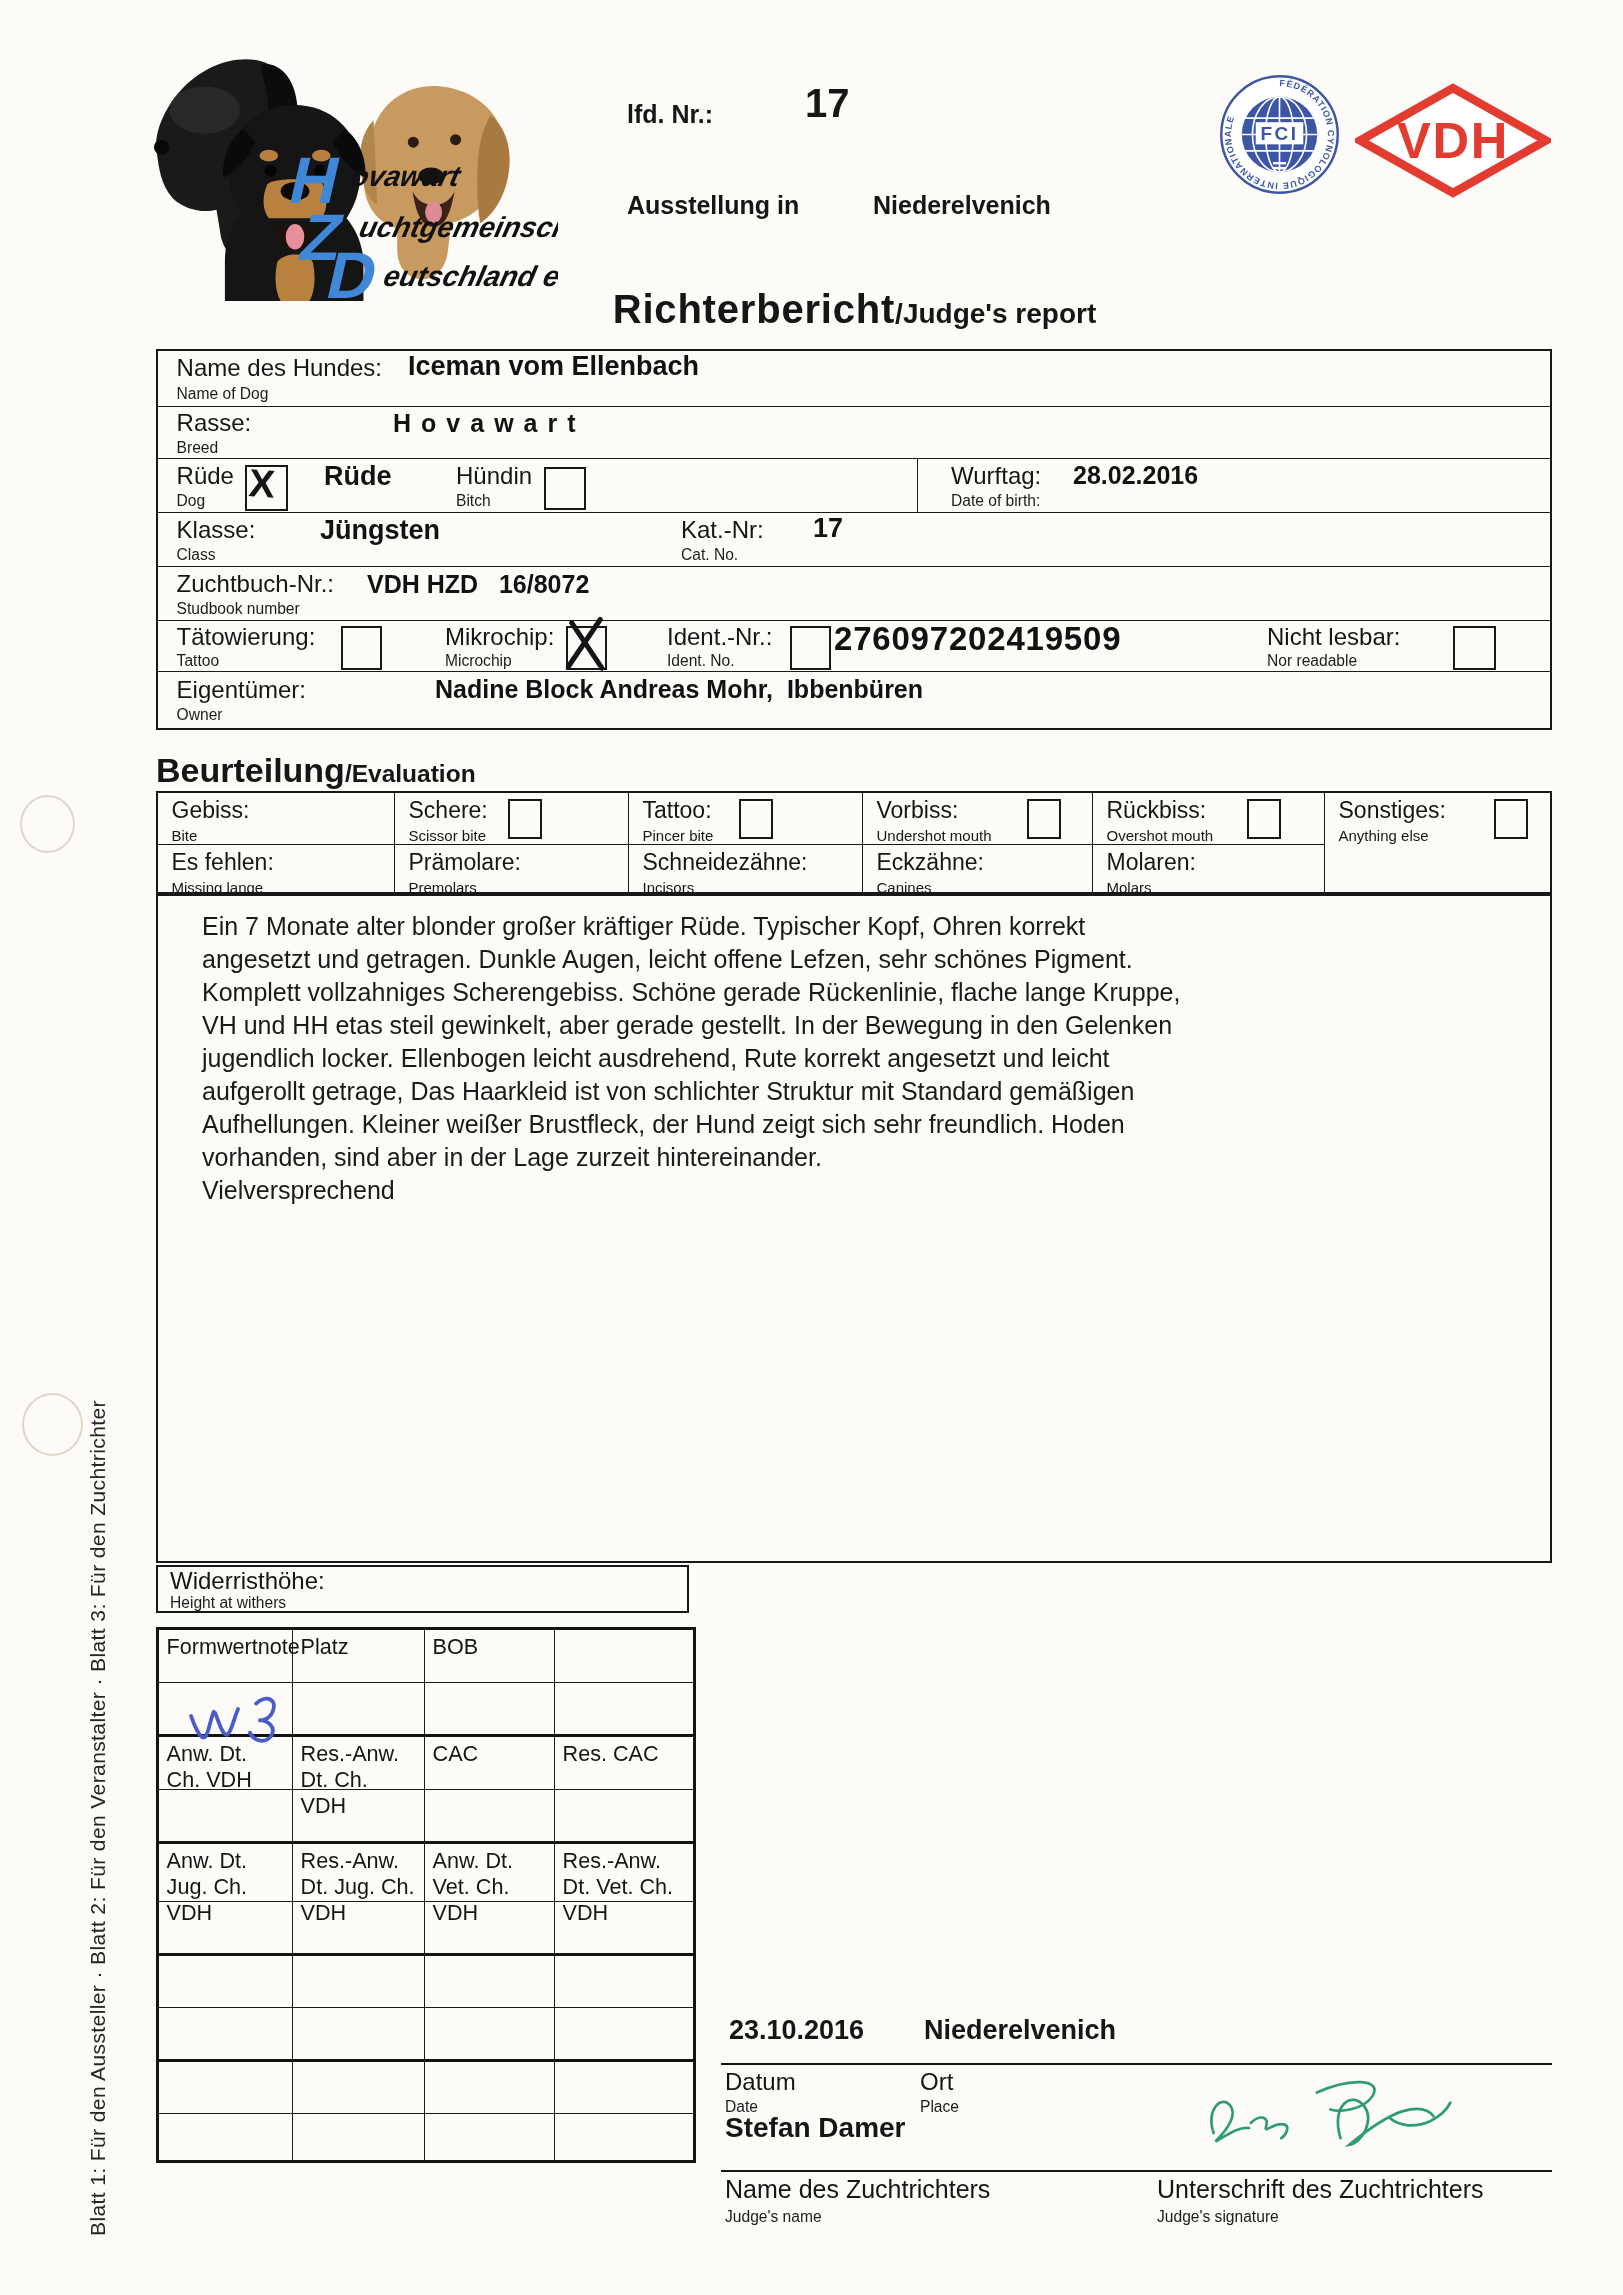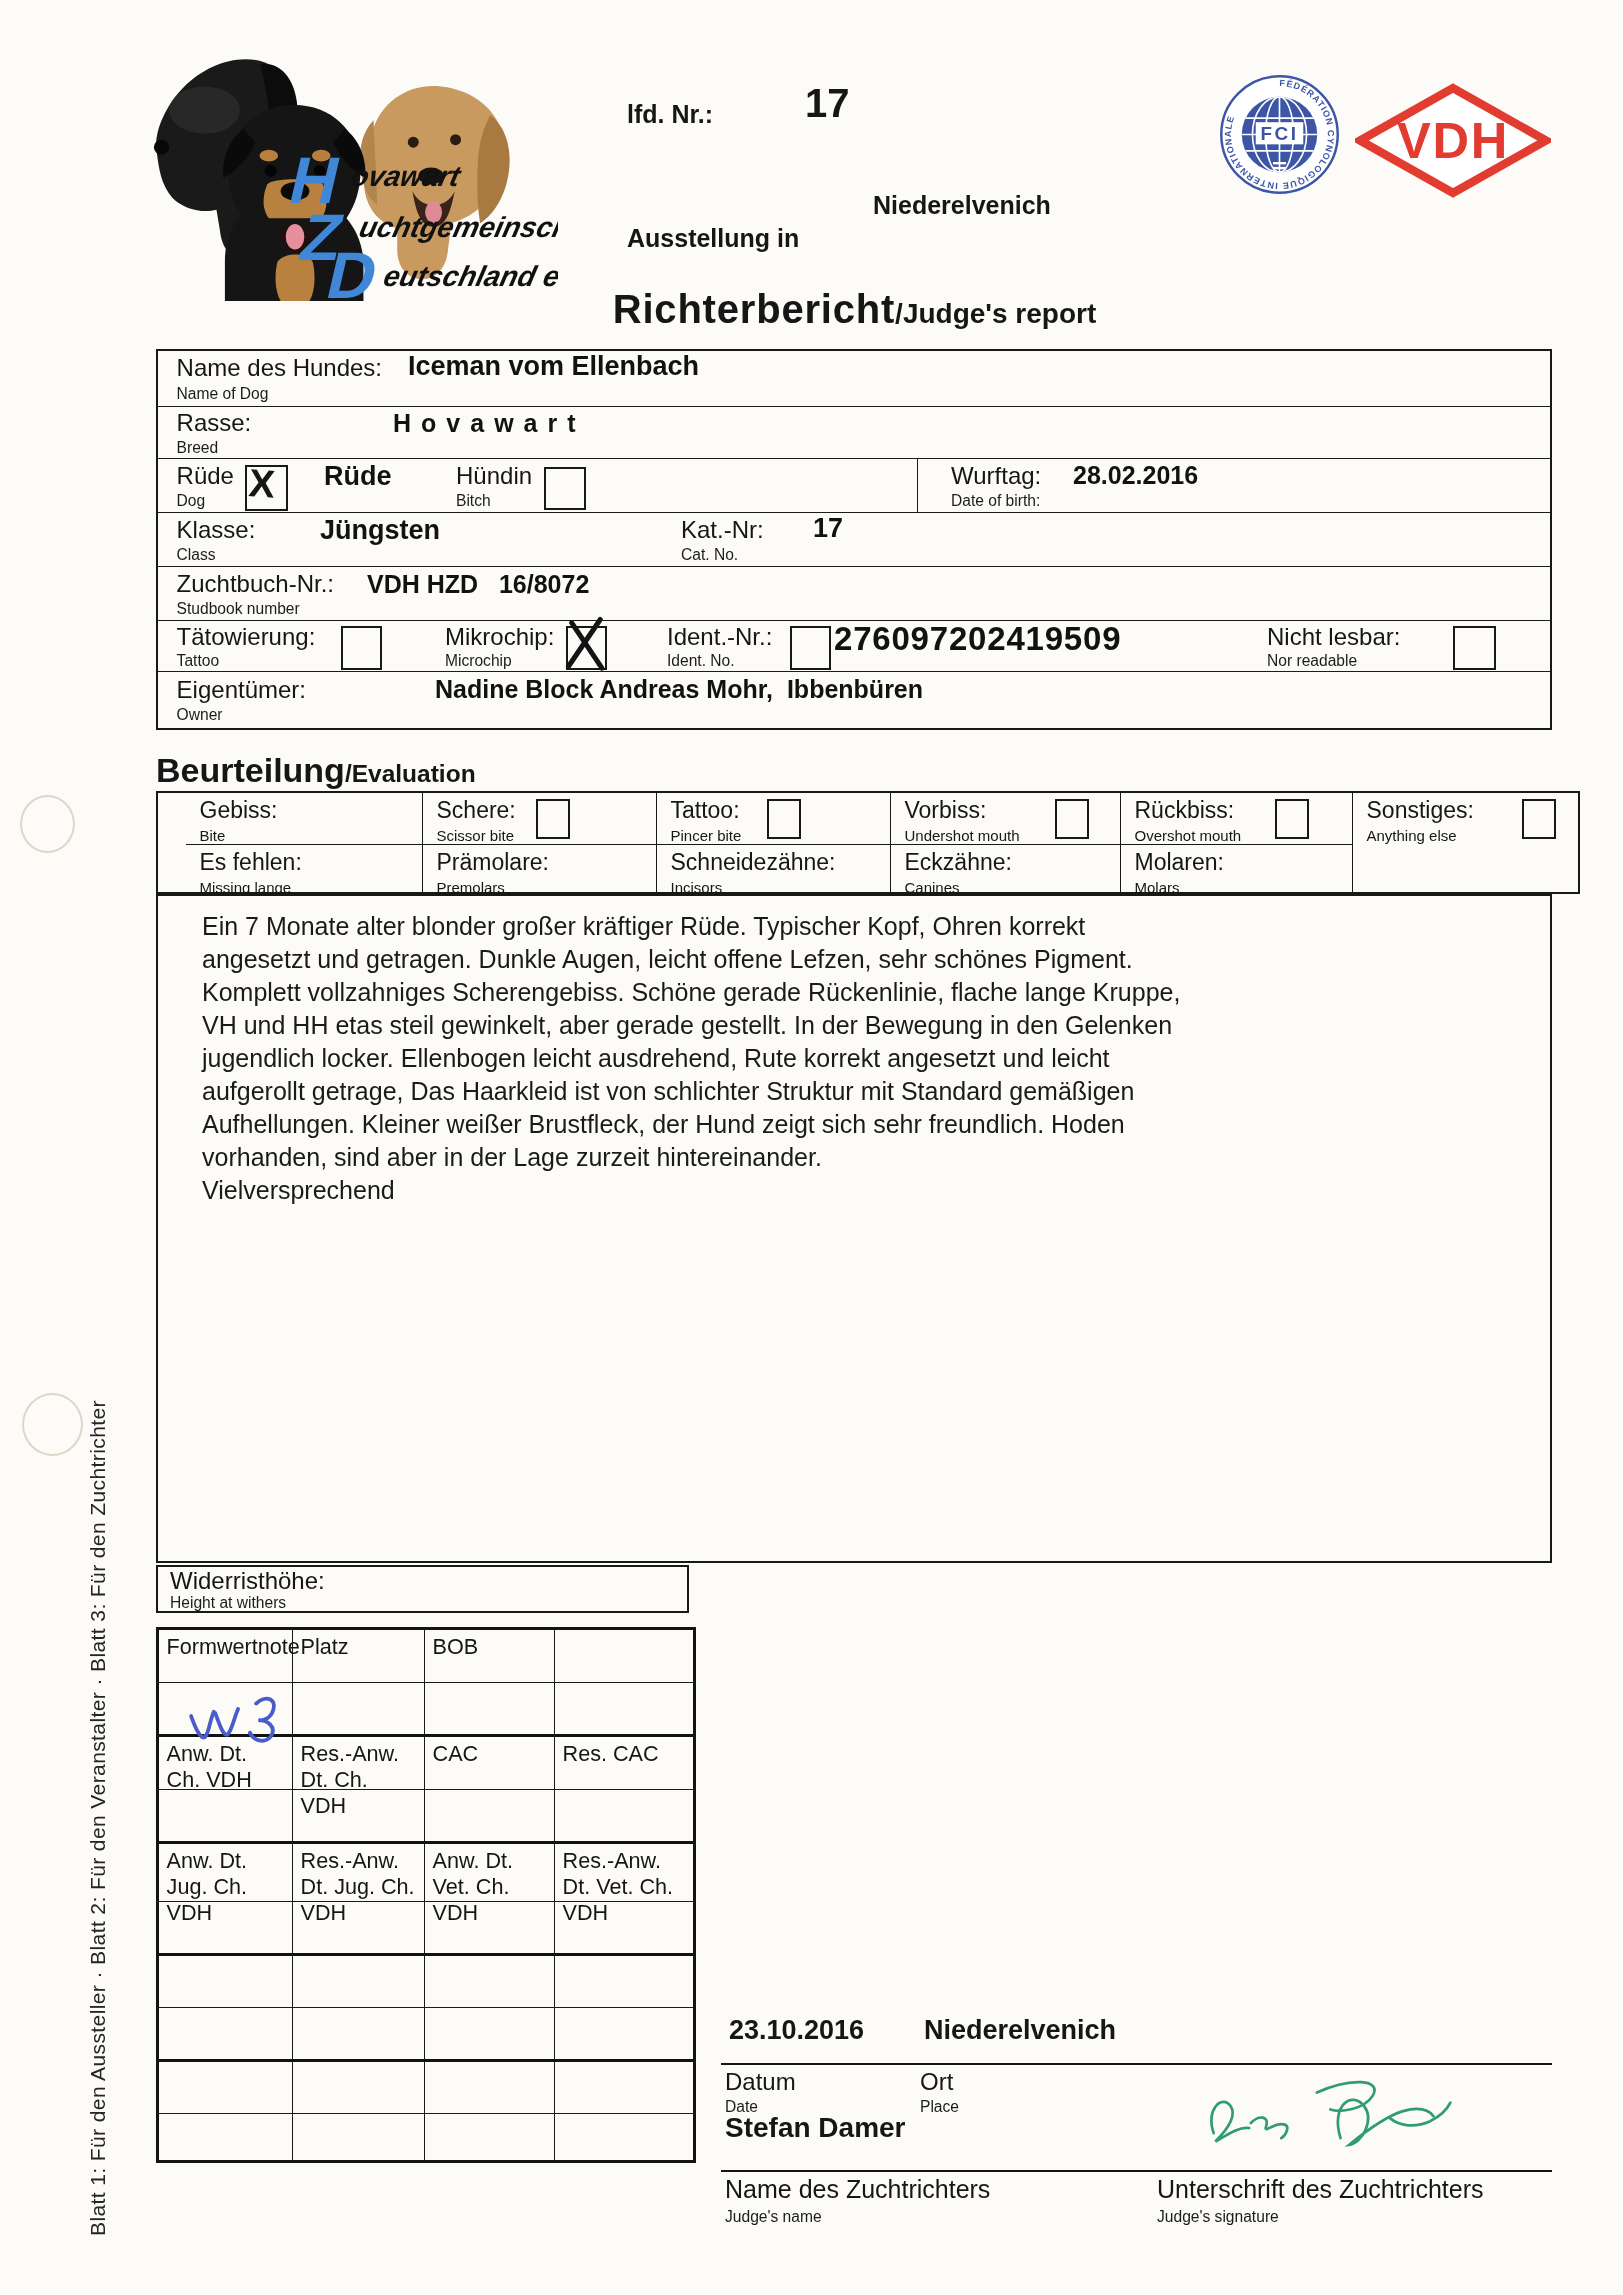--- a/index.html
+++ b/index.html
@@ -90,21 +90,21 @@
       <text x="372" y="344" font-size="78" font-weight="800" fill="#4187d7">D</text>
       <text x="372" y="212" font-size="34" font-weight="700" font-style="italic" fill="#111">ovawart</text>
       <text x="396" y="272" font-size="34" font-weight="700" font-style="italic" fill="#111">uchtgemeinschaft</text>
       <text x="438" y="330" font-size="34" font-weight="700" font-style="italic" fill="#111">eutschland e.V.</text>
     </g>
   </svg>
 </div>
 
 <div class="abs" style="left:627px;top:100px;font-size:25px;font-weight:700;">lfd. Nr.:</div>
 <div class="abs" style="left:805px;top:81px;font-size:40px;font-weight:700;">17</div>
-<div class="abs" style="left:627px;top:191px;font-size:25px;font-weight:700;margin-top:33px;">Ausstellung in</div>
+<div class="abs" style="left:627px;top:191px;font-size:25px;font-weight:700;">Ausstellung in</div>
 <div class="abs" style="left:873px;top:191px;font-size:25px;font-weight:700;">Niederelvenich</div>
 
 <div class="abs" style="left:1218px;top:73px;">
   <svg width="123" height="123" viewBox="0 0 150 150">
     <circle cx="75" cy="75" r="71" fill="#ffffff" stroke="#3c55a5" stroke-width="3"></circle>
     <defs>
       <path id="fciring" d="M75,16 a59,59 0 1,1 -0.01,0"></path>
       <clipPath id="globeclip">
           <circle cx="75" cy="75" r="46"></circle>
         </clipPath>
@@ -206,21 +206,21 @@
     <div class="abs label" style="left:18.6px;top:5px;">Eigentümer:</div>
     <div class="abs sub" style="left:18.6px;top:34px;">Owner</div>
     <div class="abs val" style="left:277px;top:3.4px;font-weight:600;">Nadine Block Andreas Mohr,  Ibbenbüren</div>
   </div>
 </div>
 
 <div class="abs" style="left:156px;top:751px;width:1397px;">
   <span class="h2-big">Beurteilung</span><span class="h2-small">/Evaluation</span>
 </div>
 
-<div class="abs dental" style="left:156px;top:791px;width:1392px;padding-left:28px;">
+<div class="abs dental" style="left:156px;top:791px;width:1392px;">
   <div class="dcell r1">
     <div class="dlabel">Gebiss:</div>
     <div class="dsub">Bite</div>
   </div>
   <div class="dcell r1">
     <div class="dlabel">Schere:</div>
     <div class="dsub">Scissor bite</div>
     <div class="dcb" style="left:113px;top:6px;"></div>
   </div>
   <div class="dcell r1">

